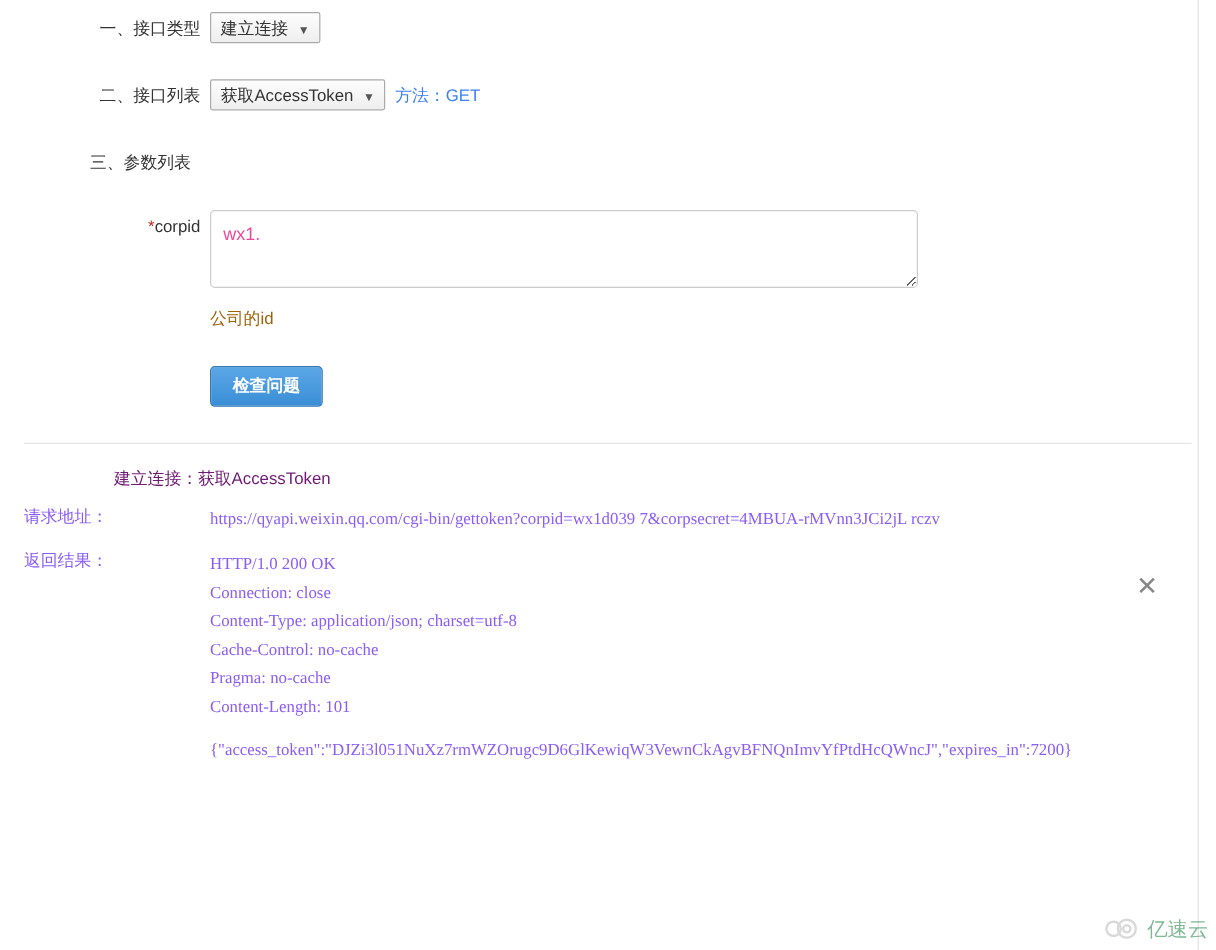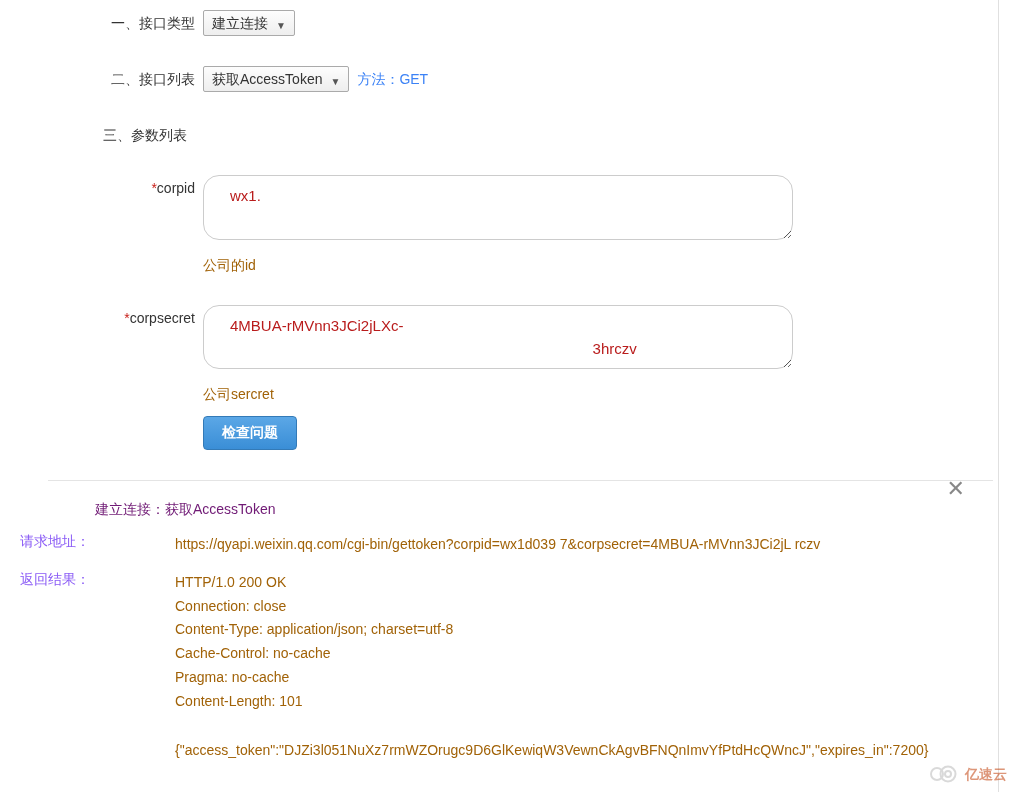--- a/index.html
+++ b/index.html
@@ -12,21 +12,20 @@
       font-size: 14px;
       color: #333;
       background: #fff;
       width: 1013px;
       height: 792px;
       overflow: hidden;
       position: relative;
     }
     .main-container {
       padding: 10px 20px 0 20px;
-      margin-left: 28px;
     }
     .form-row {
       display: flex;
       align-items: flex-start;
       margin-bottom: 30px;
     }
     .form-row.tight {
       margin-bottom: 12px;
     }
     .label-col {
@@ -65,25 +64,25 @@
       margin-left: 4px;
       color: #3b82f6;
     }
     .required-star {
       color: #c8201a;
     }
     .textarea-input {
       width: 590px;
       min-height: 58px;
       border: 1px solid #ccc;
-      border-radius: 16px;
-      padding: 8px 26px;
+      border-radius: 4px;
+      padding: 8px 10px;
       font-family: inherit;
       font-size: 15px;
-      color: #b91c1c;
+      color: #ec4899;
       resize: both;
       line-height: 1.55;
     }
     .help-text {
       color: #a16207;
       margin-top: 14px;
       font-size: 14px;
     }
     .btn-primary {
       background: linear-gradient(#5ba7e6, #3a8ed6);
@@ -119,24 +118,25 @@
     }
     .result-label {
       width: 155px;
       flex-shrink: 0;
       text-align: left;
       padding-right: 12px;
       color: #8b5cf6;
     }
     .result-content {
       flex: 1;
-      color: #a16207;
+      color: #8b5cf6;
       line-height: 1.7;
       word-break: break-all;
       padding-right: 40px;
+      font-family: Liberation Serif, serif;
     }
     .close-x {
       position: absolute;
       right: 48px;
       top: 478px;
       font-size: 22px;
       color: #888;
       cursor: pointer;
       font-weight: 300;
       line-height: 1;
@@ -152,23 +152,23 @@
     .watermark {
       position: absolute;
       bottom: 6px;
       right: 6px;
       opacity: 0.55;
       display: flex;
       align-items: center;
       gap: 4px;
     }
     .watermark-text {
-      font-size: 14px;
-      font-weight: 700;
-      color: #c2410c;
+      font-size: 17px;
+      font-weight: 400;
+      color: #15803d;
       font-family: "Microsoft YaHei", sans-serif;
     }
     .wm-icon {
       display: inline-block;
     }
   </style>
 </head>
 <body>
 
 <div class="right-border"></div>
@@ -202,30 +202,20 @@
   <div class="form-row">
     <div class="label-col">
       <span class="required-star">*</span><span>corpid</span>
     </div>
     <div class="content-col">
       <textarea class="textarea-input" value="wx1." style="">wx1.</textarea>
       <div class="help-text">公司的id</div>
     </div>
   </div>
 
-  <div class="form-row tight">
-    <div class="label-col">
-      <span class="required-star">*</span><span>corpsecret</span>
-    </div>
-    <div class="content-col">
-      <textarea class="textarea-input" style="min-height: 62px;">4MBUA-rMVnn3JCi2jLXc-
-                                                                                       3hrczv</textarea>
-      <div class="help-text">公司sercret</div>
-    </div>
-  </div>
 
   <div class="form-row">
     <div class="label-col"></div>
     <div class="content-col">
       <button class="btn-primary">检查问题</button>
     </div>
   </div>
 
   <hr class="divider">
 </div>
@@ -239,21 +229,21 @@
   </div>
 
   <div class="result-row">
     <div class="result-label">请求地址：</div>
     <div class="result-content">https://qyapi.weixin.qq.com/cgi-bin/gettoken?corpid=wx1d039                     7&amp;corpsecret=4MBUA-rMVnn3JCi2jL                                                                                        rczv</div>
   </div>
 
   <div class="result-row">
     <div class="result-label">返回结果：</div>
     <div class="result-content">
-      <div class="pre" style="white-space:pre-line; margin-bottom:25px;">HTTP/1.0 200 OK
+      <div class="pre" style="white-space:pre-line; margin-bottom:12px;">HTTP/1.0 200 OK
 Connection: close
 Content-Type: application/json; charset=utf-8
 Cache-Control: no-cache
 Pragma: no-cache
 Content-Length: 101</div>
       <div>{"access_token":"DJZi3l051NuXz7rmWZOrugc9D6GlKewiqW3VewnCkAgvBFNQnImvYfPtdHcQWncJ","expires_in":7200}</div>
     </div>
   </div>
 
 </div>

